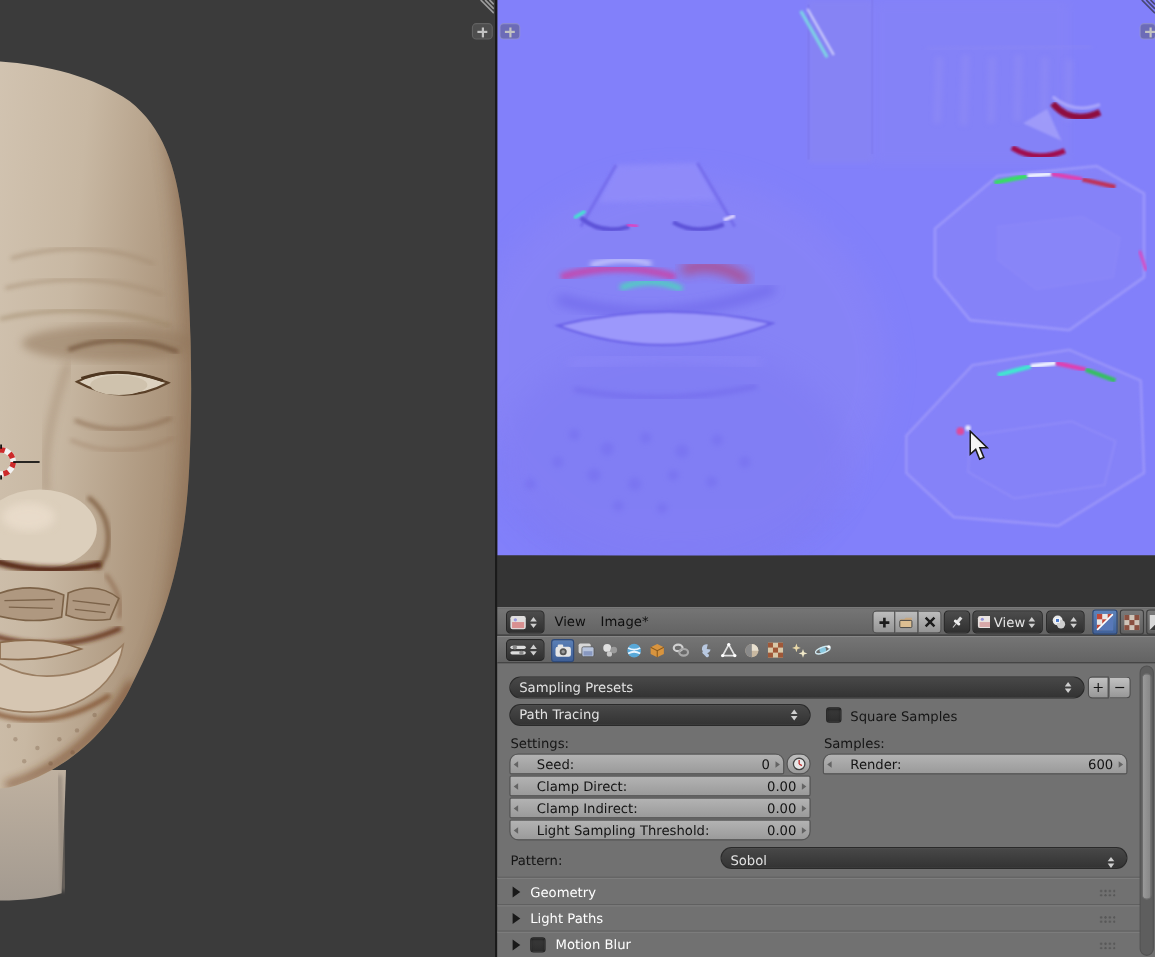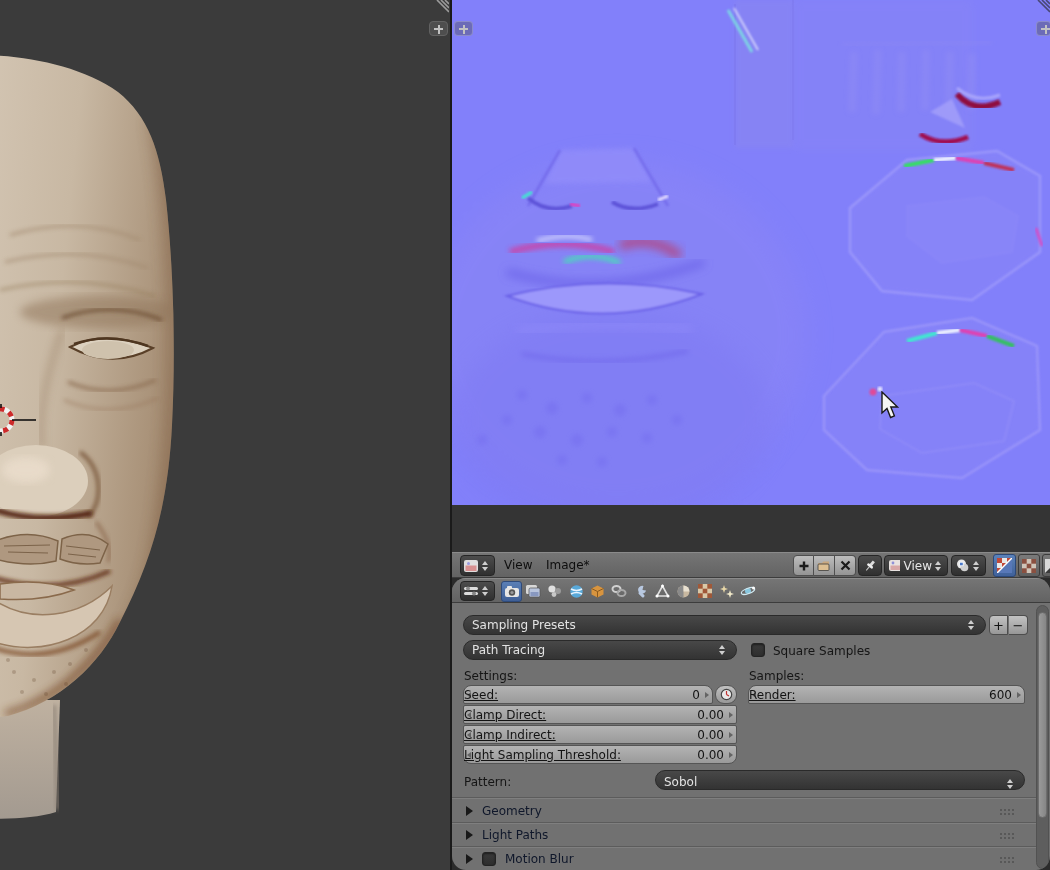--- a/index.html
+++ b/index.html
@@ -42,54 +42,54 @@
                color:#111; display:flex; align-items:center; justify-content:center;
                font-size:12px; }
   .spinner { display:flex; flex-direction:column; justify-content:center; gap:2px;
              padding:0 3px; }
   .spinner i { width:0; height:0; border-left:3.5px solid transparent; border-right:3.5px solid transparent; }
   .spinner .up { border-bottom:4px solid #cfcfcf; }
   .spinner .dn { border-top:4px solid #cfcfcf; }
 
   
   #props { position:absolute; left:452px; top:578px; width:598px; height:292px;
-           background:#717171; overflow:hidden;border-radius:14px; }
+           background:#717171; overflow:hidden; }
   #props-body { position:absolute; left:0; top:25px; width:598px; height:267px; }
 
   .ddark { background:linear-gradient(#484848,#333333); border:1px solid #2a2a2a;
            border-radius:10px; color:#e2e2e2; font-size:12px; display:flex;
            align-items:center; padding:0 8px; position:absolute; height:20px; }
   .ddark .sp { margin-left:auto; }
 
   .sqbtn { position:absolute; width:19px; height:20px; border-radius:4px;
            background:linear-gradient(#c2c2c2,#979797); border:1px solid #4d4d4d;
            color:#141414; font-size:13px; display:flex; align-items:center;
            justify-content:center; line-height:1; }
 
   .plabel { position:absolute; font-size:12px; color:#151515; }
 
   .nfield { position:absolute; height:19px; border-radius:8px;
             background:linear-gradient(#b3b3b3,#9a9a9a); border:1px solid #555;
             display:flex; align-items:center; font-size:12px; color:#131313; }
-  .nfield .lab { padding-left:0;text-decoration:underline; }
+  .nfield .lab { padding-left:24px; }
   .nfield .val { margin-left:auto; padding-right:12px; }
   .nfield .la,.nfield .ra { position:absolute; top:6px; width:0; height:0; opacity:.5; }
   .nfield .la { left:3px;  border-top:3.5px solid transparent; border-bottom:3.5px solid transparent; border-right:4px solid #222; }
   .nfield .ra { right:3px; border-top:3.5px solid transparent; border-bottom:3.5px solid transparent; border-left:4px solid #222; }
 
   .checkbox { position:absolute; width:14px; height:14px; border-radius:3px;
               background:linear-gradient(#3a3a3a,#2e2e2e); border:1px solid #232323;
               box-shadow:inset 0 1px 2px rgba(0,0,0,.5); }
 
   .panel-sep { position:absolute; left:0; width:586px; height:2px;
                border-top:1px solid #5c5c5c; border-bottom:1px solid #7f7f7f; }
   .panel-hdr { position:absolute; left:0; width:586px; height:22px; display:flex; align-items:center; }
   .tri { width:0; height:0; border-top:5px solid transparent; border-bottom:5px solid transparent;
          border-left:7px solid #191919; margin-left:14px; }
-  .panel-title { font-size:12px; color:#0f172a; margin-left:9px; }
+  .panel-title { font-size:12px; color:#ffffff; margin-left:9px; }
   .grip { position:absolute; right:24px; top:8px; width:15px; height:7px;
           background-image:radial-gradient(#555 1px, transparent 1.2px);
           background-size:4px 4px; opacity:.9; }
 
   
   #scrollbar { position:absolute; right:1px; top:27px; width:13px; height:264px;
                background:#5e5e5e; border-radius:7px; border:1px solid #525252; }
   #scroll-thumb { position:absolute; left:1px; top:6px; width:9px; height:206px;
                   background:linear-gradient(90deg,#9a9a9a,#868686); border-radius:6px;
                   border:1px solid #6e6e6e; }

